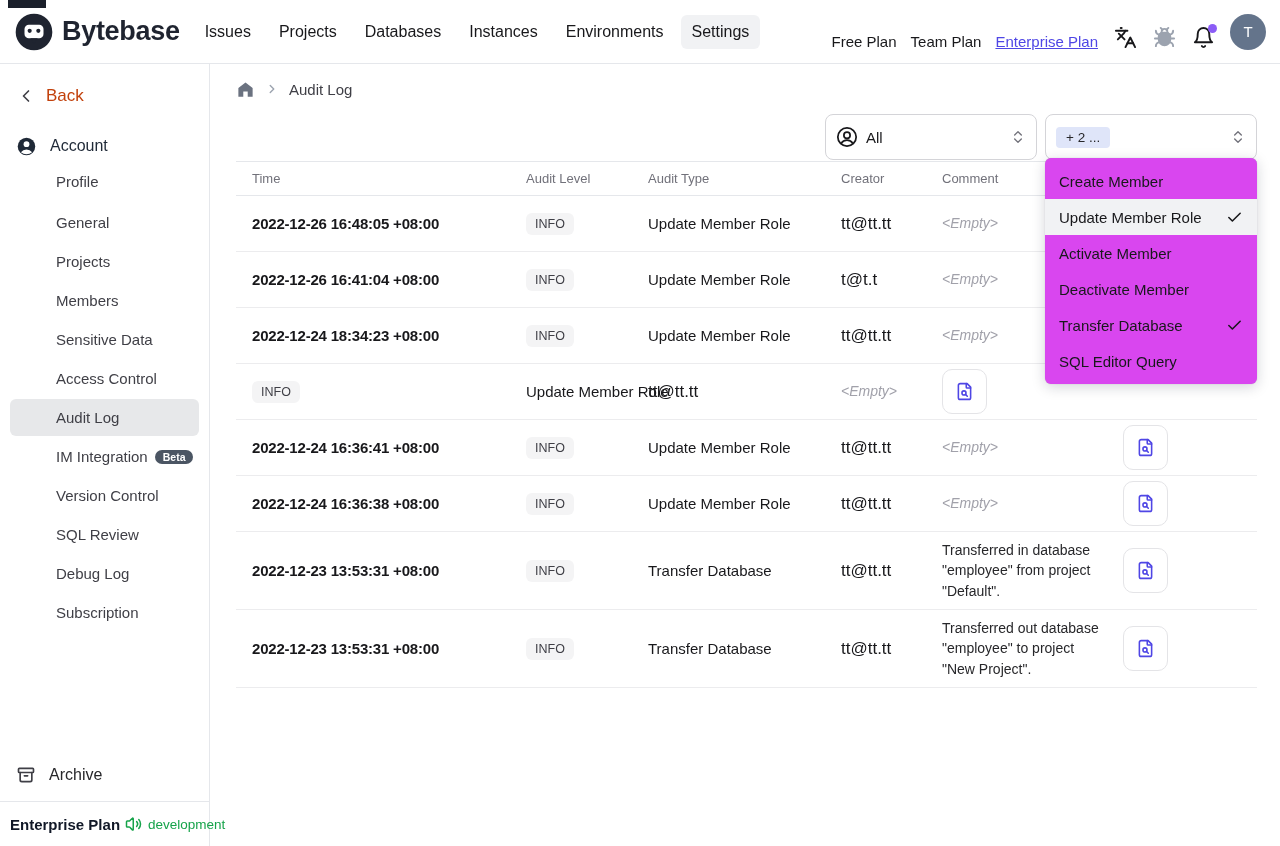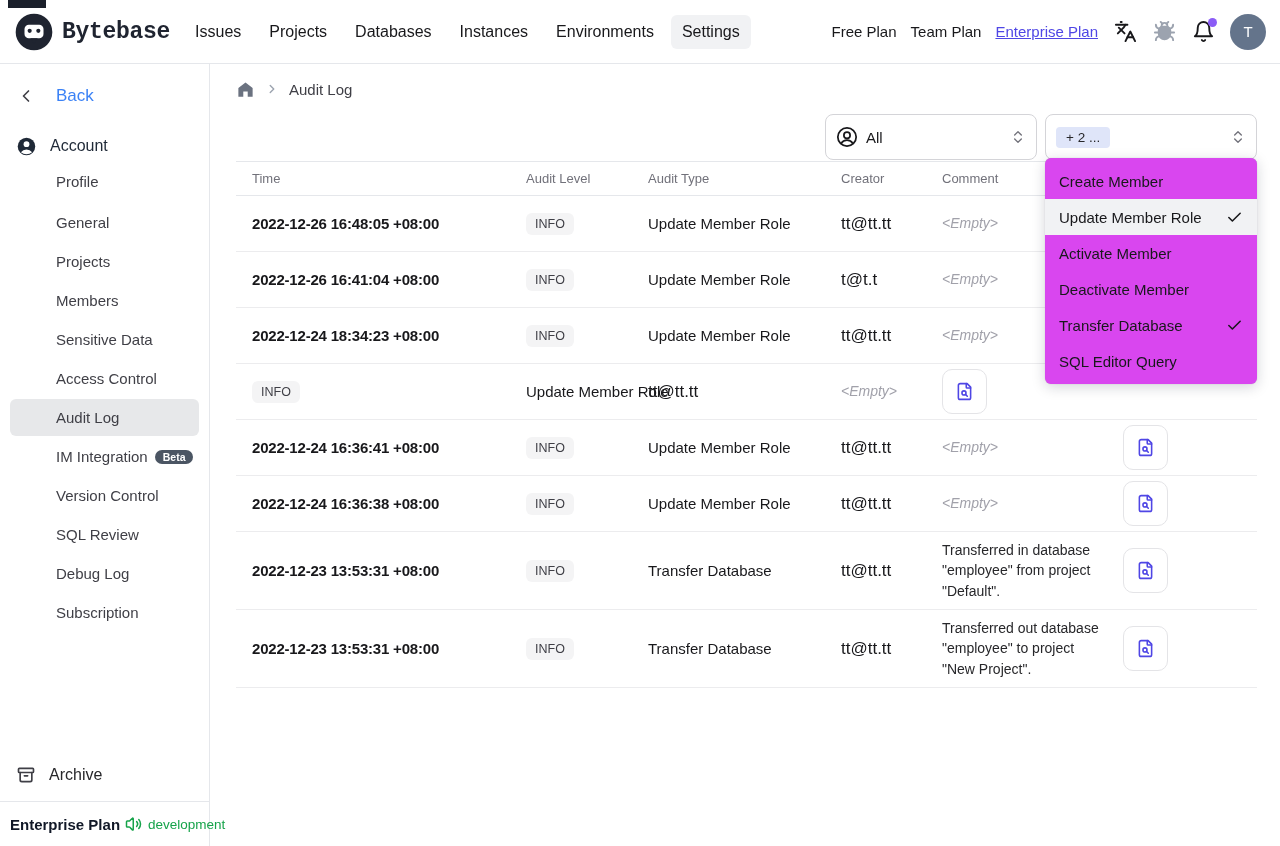--- a/index.html
+++ b/index.html
@@ -4,40 +4,40 @@
 <style>
   * { margin:0; padding:0; box-sizing:border-box; }
   html,body { width:1280px; height:846px; overflow:hidden; background:#fff;
     font-family:"Liberation Sans", sans-serif; color:#18181b; }
 
   
   .topbar { height:64px; display:flex; align-items:center; padding:0 14px;
     border-bottom:1px solid #e5e7eb; position:relative; background:#fff; }
   .artifact { position:absolute; left:8px; top:0; width:38px; height:8px; background:#1b202b; }
   .brand { display:flex; align-items:center; gap:8px; cursor:pointer; }
-  .brand-text { font-size:23px; font-weight:800; color:#1f2430; letter-spacing:-.3px;font-family:Liberation Mono, monospace; }
+  .brand-text { font-size:27px; font-weight:800; color:#1f2430; letter-spacing:-.3px; }
   .nav { display:flex; align-items:center; gap:6px; margin-left:14px; }
   .nav-link { padding:8px 11px; font-size:16px; color:#18181b; border-radius:6px; cursor:pointer; white-space:nowrap; }
   .nav-link.active { background:#f1f2f4; }
-  .top-right { margin-left:auto; display:flex; align-items:center; gap:15px; }
+  .top-right { margin-left:auto; display:flex; align-items:flex-end; gap:15px; }
   .plans { display:flex; align-items:center; gap:14px; }
   .plan { font-size:15px; color:#18181b; white-space:nowrap; }
   .plan.link { color:#4f46e5; text-decoration:underline; cursor:pointer; }
   .icon-btn { display:inline-flex; width:24px; height:24px; align-items:center; justify-content:center; cursor:pointer; }
   .bell { position:relative; }
   .bell .dot { position:absolute; top:-2px; right:-2px; width:9px; height:9px; border-radius:50%; background:#8b5cf6; }
   .avatar { width:36px; height:36px; border-radius:50%; background:#64748b; color:#fff;
     display:flex; align-items:center; justify-content:center; font-size:15px; cursor:pointer; }
 
   
   .shell { display:flex; height:782px; }
 
   
   .sidebar { width:210px; min-width:210px; border-right:1px solid #e5e7eb; display:flex; flex-direction:column; background:#fff; }
-  .back { display:flex; align-items:center; gap:20px; padding:22px 16px 2px; font-size:17px; color:#3b82f6; cursor:pointer; }
+  .back { display:flex; align-items:center; gap:10px; padding:22px 16px 2px; font-size:17px; color:#c2410c; cursor:pointer; }
   .group-header { display:flex; align-items:center; gap:13px; padding:0 16px; margin-top:23px; height:30px;
     font-size:16px; font-weight:500; color:#1f2937; }
   .nav-item { margin:2px 10px; height:37px; display:flex; align-items:center; padding:0 10px 0 46px;
     border-radius:6px; font-size:15px; color:#3f3f46; cursor:pointer; white-space:nowrap; }
   .nav-item.active { background:#e7e8ea; }
   .beta { margin-left:7px; background:#4b5563; color:#fff; font-size:10.5px; font-weight:600;
     padding:1px 8px; border-radius:999px; }
   .spacer { flex:1; }
   .archive { display:flex; align-items:center; gap:13px; padding:10px 16px 16px; font-size:16px; color:#27272a; cursor:pointer; }
   .side-footer { border-top:1px solid #e5e7eb; padding:13px 10px; display:flex; align-items:center; gap:5px; }

